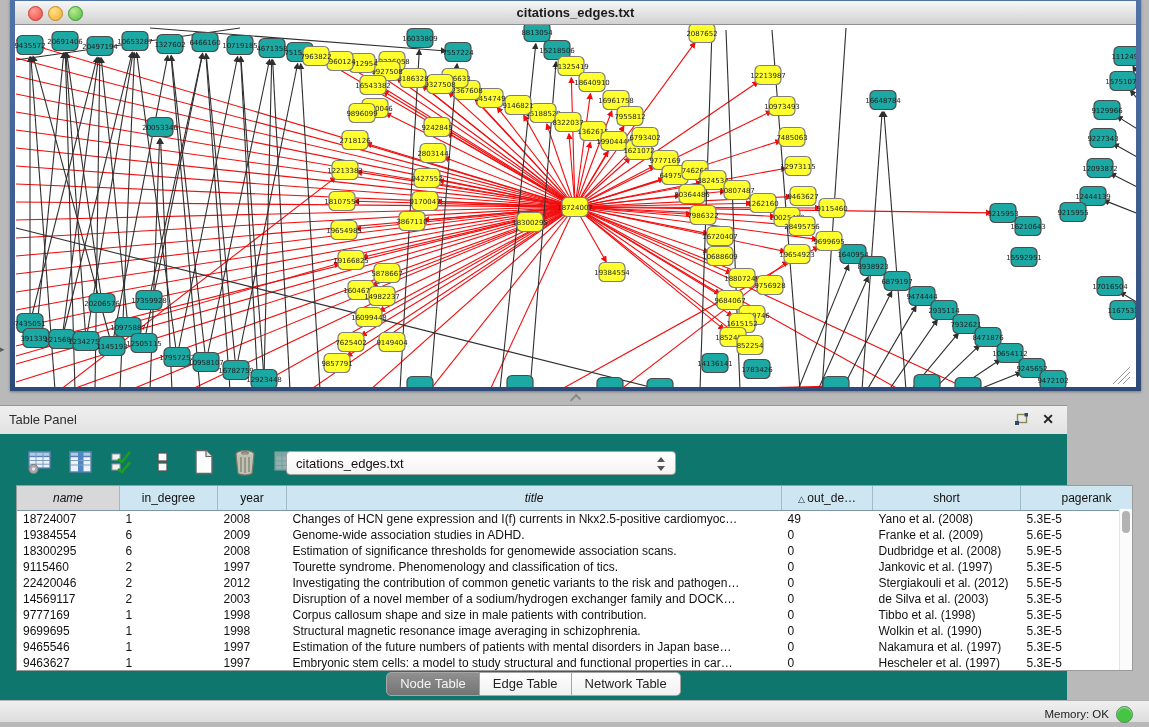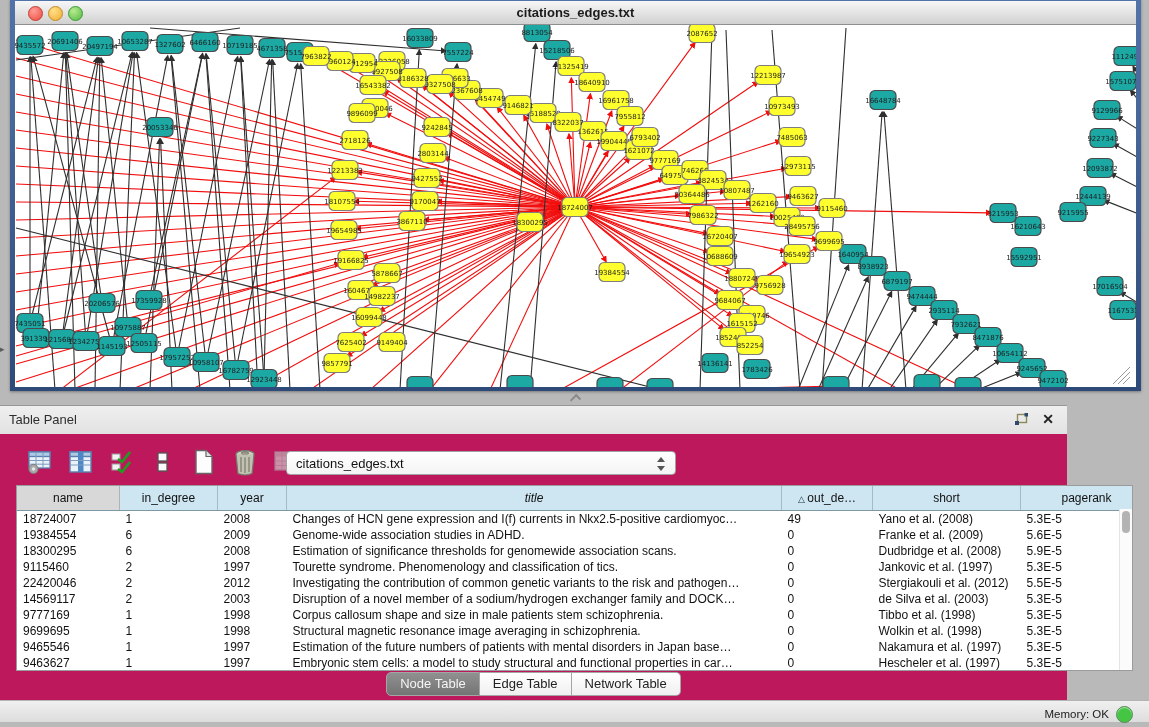--- a/index.html
+++ b/index.html
@@ -33,21 +33,21 @@
     position:absolute;left:5px;top:29px;right:5px;bottom:4px;background:#ffffff;overflow:hidden;
   }
   .canvas svg{display:block;width:100%;height:100%;}
   
   .collapse-arrow{position:absolute;left:0px;top:344px;font-size:9px;color:#5a5a5a;}
   .splitter-dot{position:absolute;left:571px;top:396px;width:7px;height:5px;
     border-left:2px solid #8a8a8a;border-bottom:2px solid #8a8a8a;transform:rotate(135deg);}
   
   .table-panel{
     position:absolute;left:0;top:405px;width:1067px;height:295px;
-    background:#be185d;border-top:1px solid #979797;
+    background:#0f766e;border-top:1px solid #979797;
   }
   .panel-header{position:absolute;left:0;top:0;right:0;height:28px;
     background:linear-gradient(#efefef,#e2e2e2);}
   .panel-title{position:absolute;left:9px;top:6px;font-size:13px;color:#2e2e2e;}
   .float-icon{position:absolute;right:38px;top:7px;width:15px;height:14px;cursor:pointer;}
   .close-x{position:absolute;right:13px;top:5px;font-size:14px;font-weight:bold;color:#222;cursor:pointer;}
   .tp-toolbar{position:absolute;left:26px;top:40px;height:32px;display:flex;align-items:center;gap:13px;}
   .tbtn{width:28px;height:28px;display:flex;align-items:center;justify-content:center;cursor:pointer;}
   .fxtxt{font-family:"DejaVu Serif",serif;font-style:italic;font-weight:bold;font-size:14px;color:#111;}
   .combo{
@@ -883,21 +883,21 @@
     <span class="stepper">
       <span class="up"></span>
         <span class="dn"></span>
     </span>
   </div>
 
   <div class="table-wrap">
     <table class="grid">
       <thead>
           <tr id="thead-row">
-            <th class="hl" style="width: 100px;">name</th>
+            <th class="hl" style="width: 100px; font-style: italic;">name</th>
             <th style="width: 95px;">in_degree</th>
             <th style="width: 66px;">year</th>
             <th style="width: 492px; font-style: italic;">title</th>
             <th style="width: 88px;"><span class="sortglyph">△ </span>out_de…</th>
             <th style="width: 145px;">short</th>
             <th style="width: 129px;">pagerank</th>
           </tr>
         </thead>
       <tbody id="tbody">
           <tr>
@@ -951,32 +951,32 @@
             <td>2003</td>
             <td>Disruption of a novel member of a sodium/hydrogen exchanger family and DOCK…</td>
             <td>0</td>
             <td>de Silva et al. (2003)</td>
             <td>5.3E-5</td>
           </tr>
           <tr>
             <td>9777169</td>
             <td>1</td>
             <td>1998</td>
-            <td>Corpus callosum shape and size in male patients stem schizophrenia.</td>
+            <td>Corpus callosum shape and size in male patients with contribution.</td>
             <td>0</td>
             <td>Tibbo et al. (1998)</td>
             <td>5.3E-5</td>
           </tr>
           <tr>
             <td>9699695</td>
             <td>1</td>
             <td>1998</td>
             <td>Structural magnetic resonance image averaging in schizophrenia.</td>
             <td>0</td>
-            <td>Wolkin et al. (1998)</td>
+            <td>Wolkin et al. (1990)</td>
             <td>5.3E-5</td>
           </tr>
           <tr>
             <td>9465546</td>
             <td>1</td>
             <td>1997</td>
             <td>Estimation of the future numbers of patients with mental disorders in Japan base…</td>
             <td>0</td>
             <td>Nakamura et al. (1997)</td>
             <td>5.3E-5</td>

